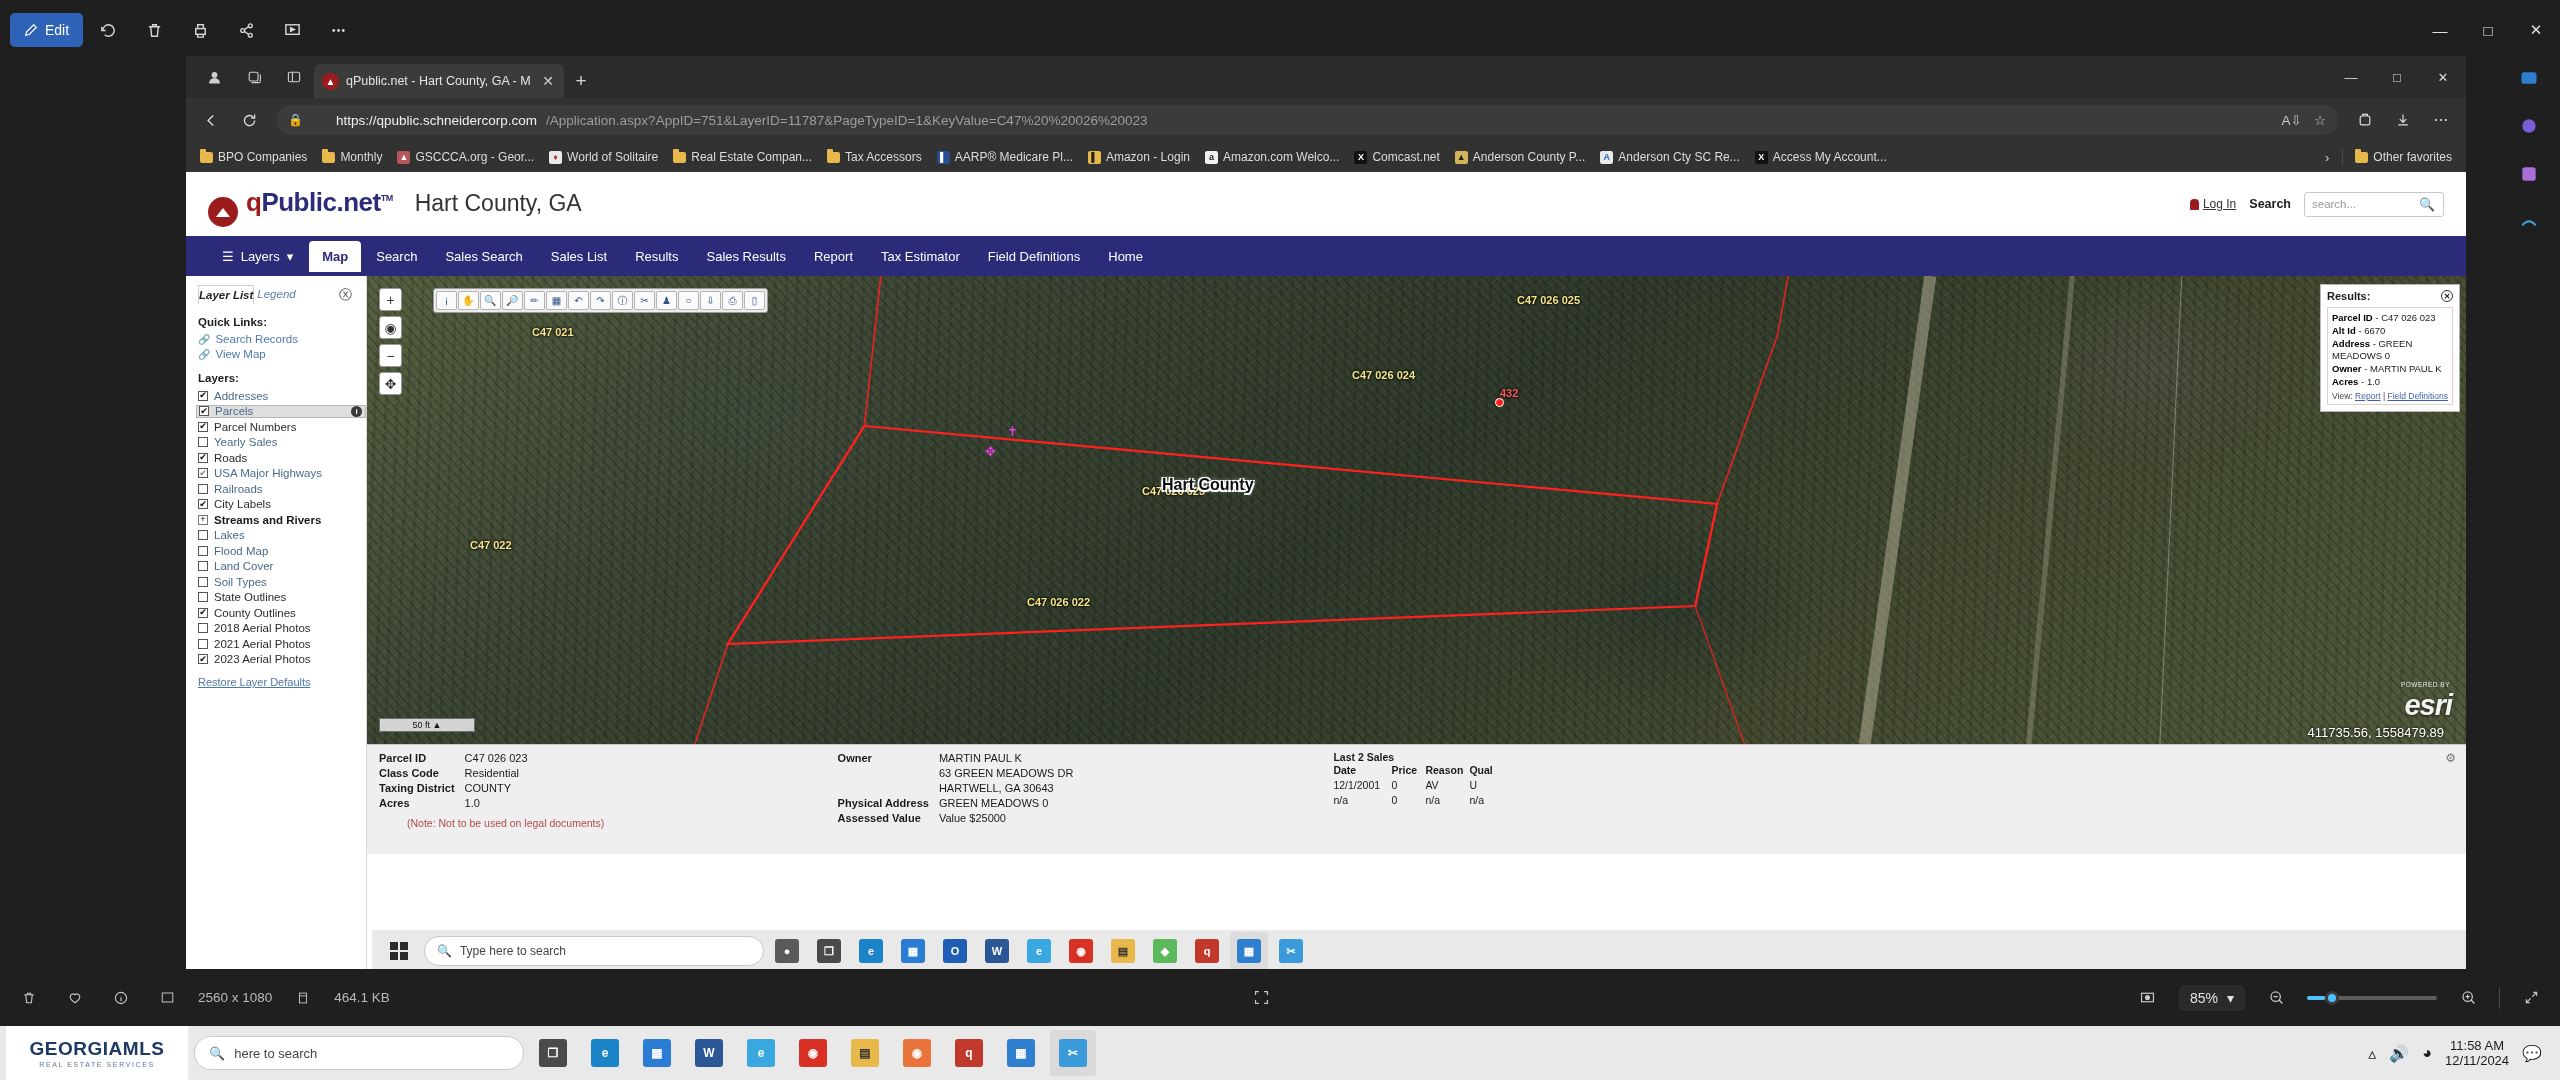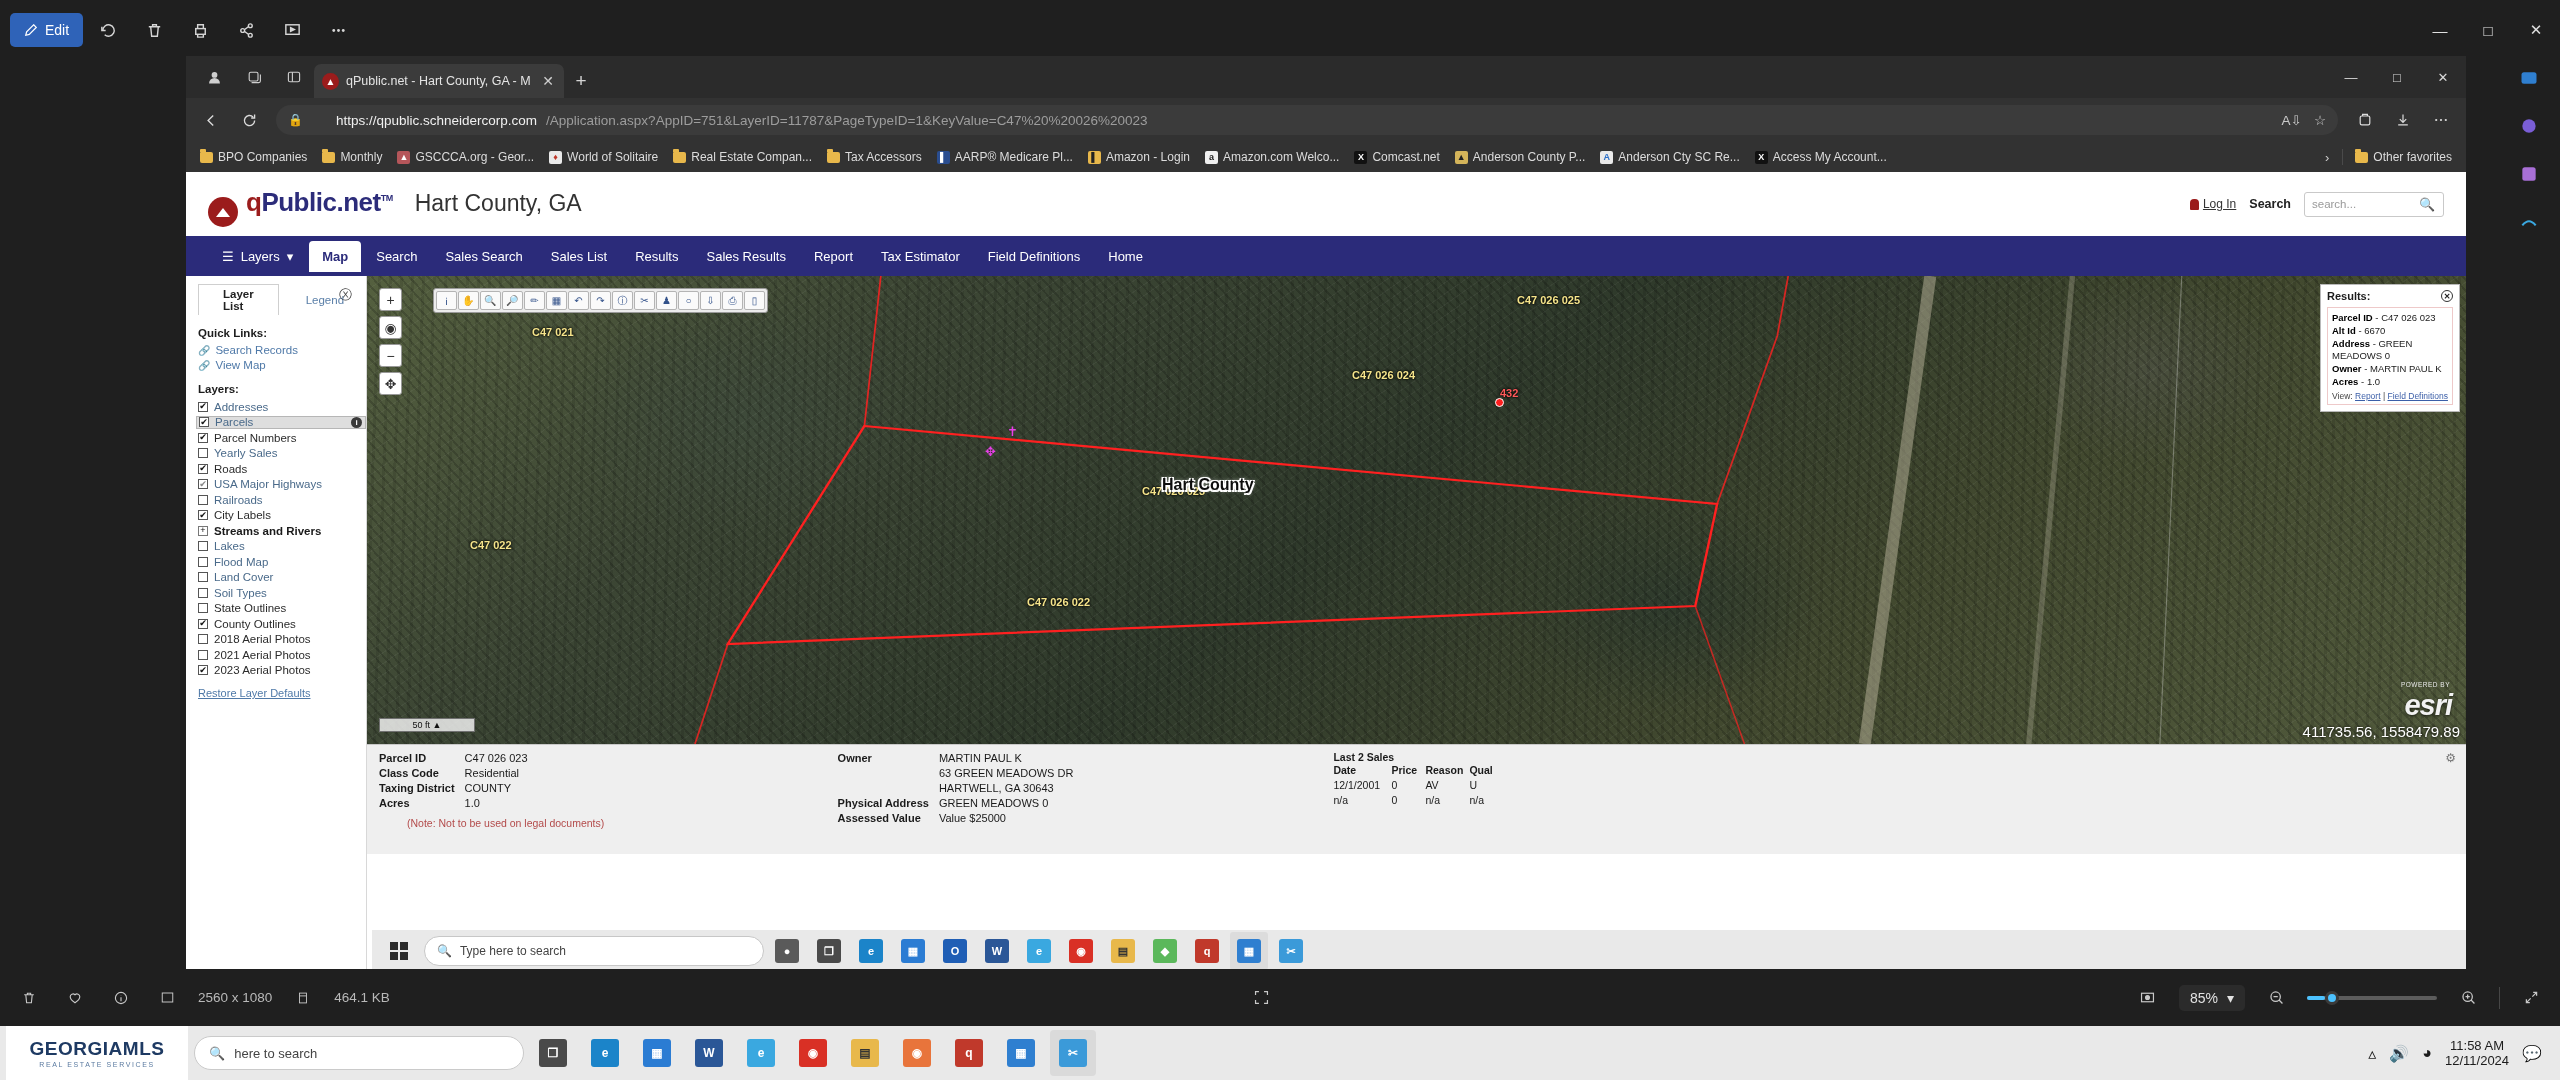--- a/index.html
+++ b/index.html
@@ -166,21 +166,21 @@
 
   .content-area { position: relative; height: 704px; }
 
   
   .left-panel {
     position: absolute; left: 0; top: 0; width: 181px; height: 704px;
     background: #fff; border-right: 1px solid #d8d8d8; padding: 8px 0 0 12px;
     font-size: 11.5px;
   }
   .lp-tabs { display: flex; align-items: center; gap: 2px; position: relative; }
-  .lp-tab { padding: 3px 24px; font-size: 11.5px; color: #5a7fa8; border: 1px solid transparent; }
+  .lp-tab { padding: 3px 0; font-size: 11.5px; color: #5a7fa8; border: 1px solid transparent; font-style: italic; }
   .lp-tab.active { background: #fff; border: 1px solid #cfcfcf; border-bottom: none; color: #222; font-weight: bold; }
   .lp-close { position: absolute; right: 14px; top: 2px; color: #444; font-size: 13px; }
   .lp-sect { font-weight: bold; color: #1c1c1c; margin: 12px 0 5px; font-size: 11.5px; }
   .lp-link { color: #4f79a8; font-size: 11.5px; margin: 3px 0; display: flex; align-items: center; gap: 5px; }
   .lp-link .chain { font-size: 10px; }
   .layer-row { display: flex; align-items: center; gap: 6px; height: 13.5px; margin: 2px 0; position: relative; }
   .layer-row .cb {
     width: 10px; height: 10px; border: 1px solid #555; background: #fff; flex: none;
     display: flex; align-items: center; justify-content: center; font-size: 9px; color: #111; line-height: 1;
   }
@@ -245,22 +245,22 @@
     background: rgba(245,245,245,.82); border: 1px solid #707070;
     font-size: 9px; color: #111; padding: 1px 6px; min-width: 96px; text-align: center;
   }
   .esri-logo {
     position: absolute; right: 14px; bottom: 22px; z-index: 10;
     color: #f2f2f2; font-size: 29px; font-weight: bold; font-style: italic;
     letter-spacing: -1px; text-shadow: 0 1px 3px rgba(0,0,0,.7);
   }
   .powered { position:absolute; right: 16px; bottom: 56px; z-index: 10; color:#e9e9e9; font-size:6.5px; letter-spacing:.5px; }
   .coords {
-    position: absolute; right: 6px; bottom: 4px; z-index: 10;
-    color: #fff; font-size: 15px; text-shadow: 0 0 3px #000;
+    position: absolute; right: 22px; bottom: 4px; z-index: 10;
+    color: #fff; font-size: 13px; text-shadow: 0 0 3px #000;
   }
   .map-marker {
     position: absolute; width: 9px; height: 9px; border-radius: 50%;
     background: #ff1e1e; border: 1.5px solid #fff; z-index: 6;
   }
   .map-cursor { position: absolute; z-index: 7; color: #e83fe8; font-size: 13px; }
 
   
   .results-panel {
     position: absolute; right: 6px; top: 8px; width: 140px; z-index: 12;

